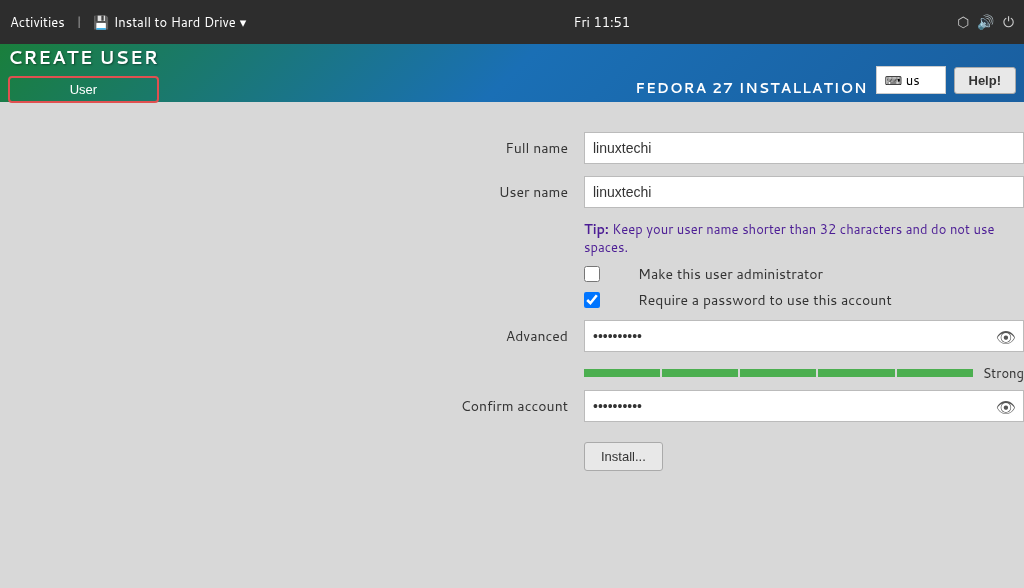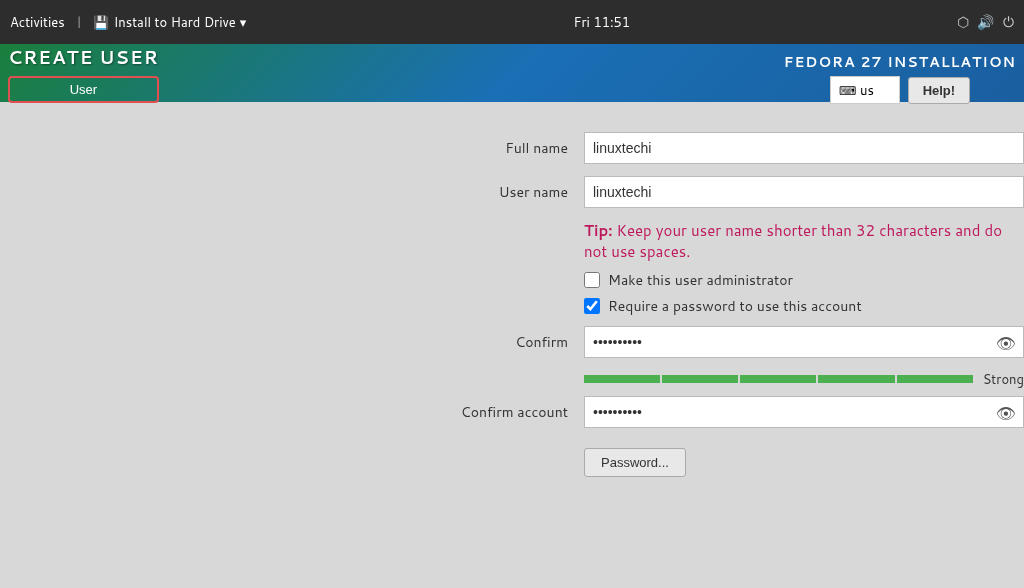--- a/index.html
+++ b/index.html
@@ -83,22 +83,22 @@
       border: 2px solid #e05050;
       border-radius: 4px;
       color: #fff;
       padding: 4px 14px;
       font-size: 13px;
       cursor: pointer;
       font-weight: normal;
     }
     .header-right-inner {
       display: flex;
-      flex-direction: column;
-      align-items: center;
+      flex-direction: row;
+      align-items: flex-end;
       height: 100%;
     }
     .fedora-top {
       padding: 8px 8px 4px 0;
       font-size: 14px;
       font-weight: bold;
       color: #fff;
       letter-spacing: 1px;
     }
     .header-controls {
@@ -188,33 +188,34 @@
       font-size: 16px;
     }
 
     .tip-row {
       display: flex;
       margin-bottom: 8px;
       padding-left: 160px;
     }
 
     .tip-text {
-      font-size: 15px;
-      color: #be185d;
+      font-size: 13px;
+      color: #4c1d95;
     }
 
     .tip-text strong {
       font-weight: bold;
     }
 
     .checkbox-row {
       display: flex;
       align-items: center;
       padding-left: 160px;
       margin-bottom: 6px;
+      gap: 30px;
     }
 
     .checkbox-row input[type="checkbox"] {
       margin-right: 8px;
       width: 16px;
       height: 16px;
       cursor: pointer;
     }
 
     .checkbox-label {
@@ -333,21 +334,21 @@
       <input type="checkbox" id="admin-cb" style="">
       <label class="checkbox-label" for="admin-cb">Make this user administrator</label>
     </div>
 
     <div class="checkbox-row">
       <input type="checkbox" id="pwd-cb" checked="" style="">
       <label class="checkbox-label" for="pwd-cb">Require a password to use this account</label>
     </div>
 
     <div class="form-row" style="margin-top:10px;">
-      <label class="form-label">Confirm</label>
+      <label class="form-label">Advanced</label>
       <div class="form-input-wrapper">
         <input class="form-input" type="password" value="linuxtechi" style="">
         <span class="eye-icon">👁</span>
       </div>
     </div>
 
     <div class="strength-row">
       <div class="strength-segments">
         <div class="seg filled"></div>
         <div class="seg filled"></div>
@@ -360,17 +361,17 @@
 
     <div class="form-row">
       <label class="form-label">Confirm account</label>
       <div class="form-input-wrapper">
         <input class="form-input" type="password" value="linuxtechi" style="">
         <span class="eye-icon">👁</span>
       </div>
     </div>
 
     <div class="advanced-row">
-      <button class="advanced-btn">Password...</button>
+      <button class="advanced-btn">Install...</button>
     </div>
 
   </div>
 </div>
 
 </body></html>

